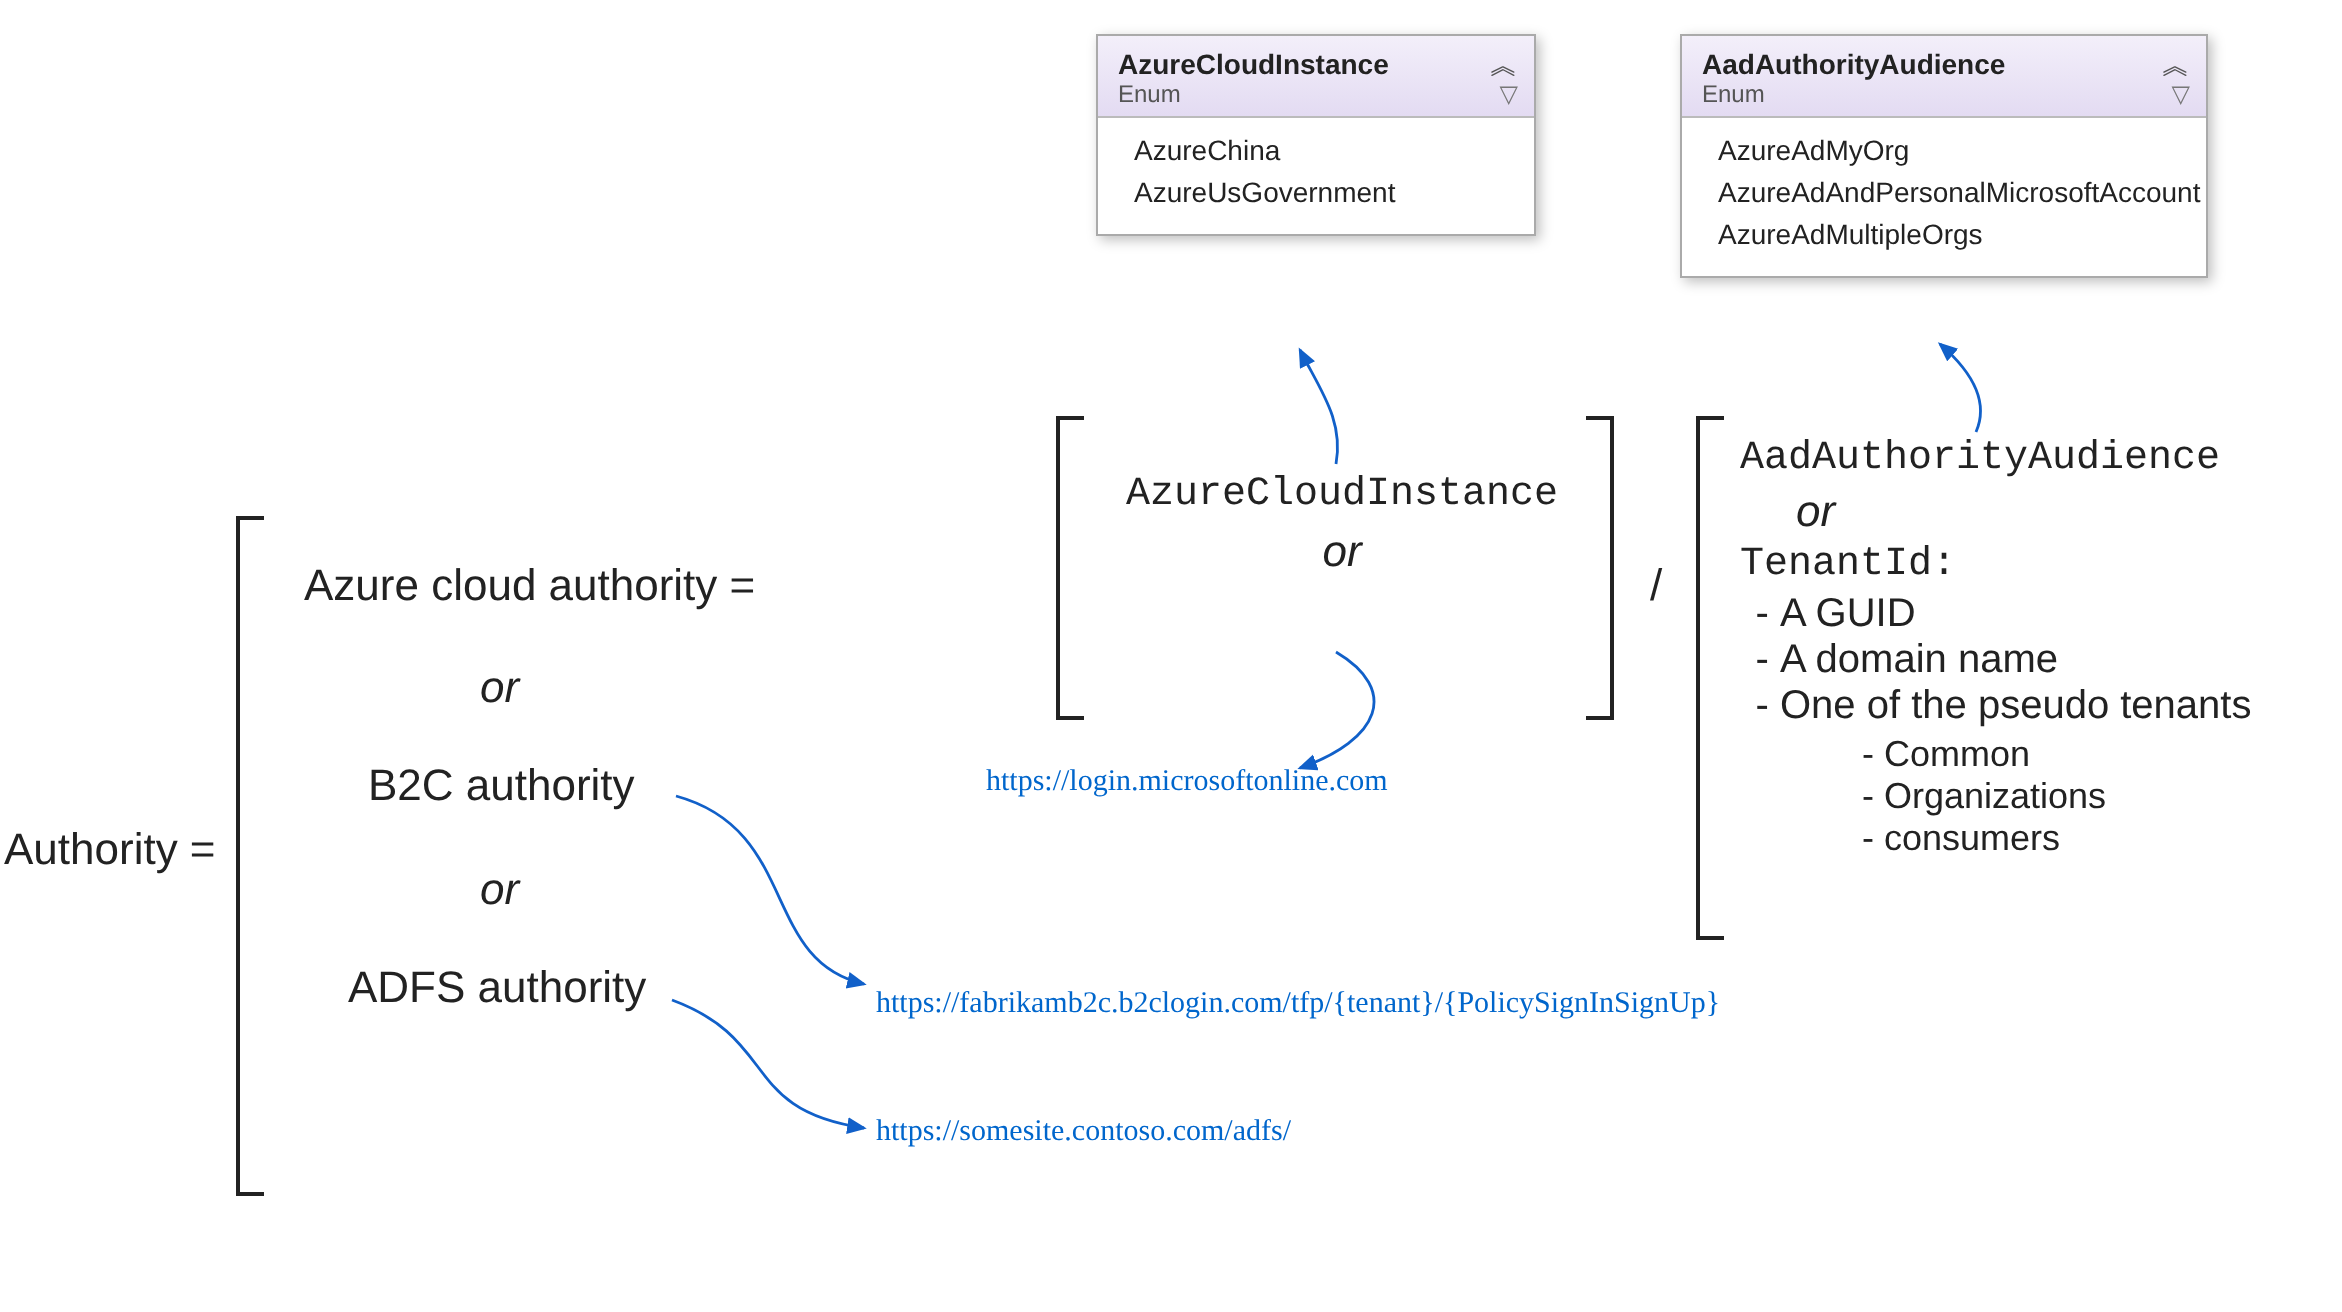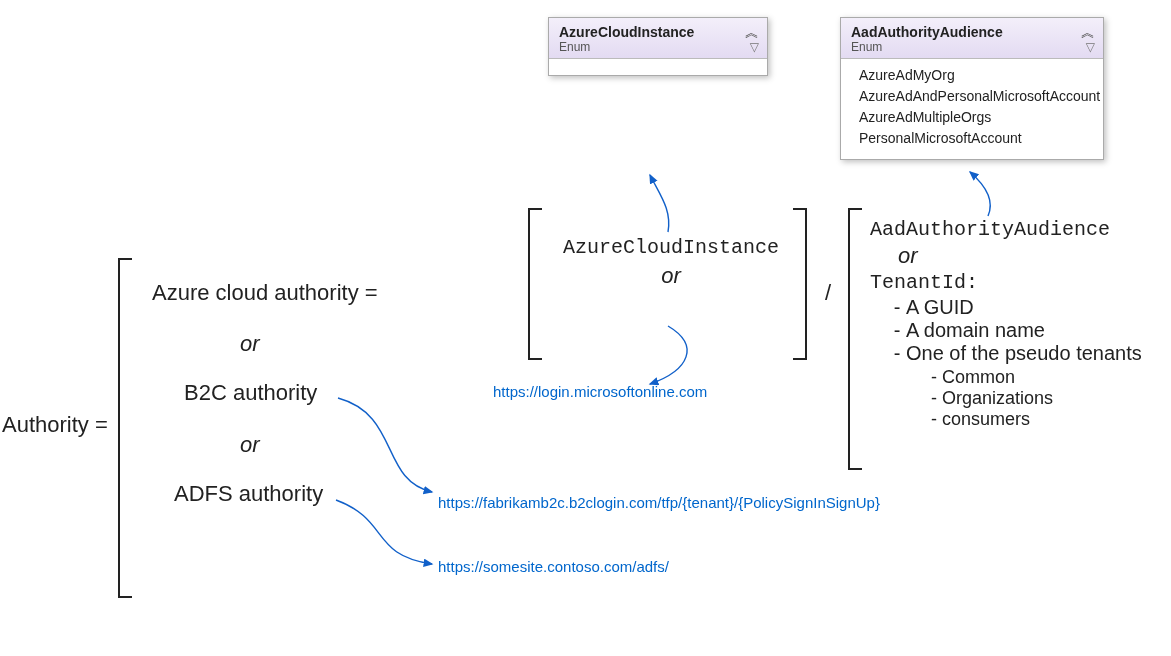--- a/index.html
+++ b/index.html
@@ -1,32 +1,32 @@
 <!DOCTYPE html>
 <html><head>
 <meta charset="utf-8">
 <style>
 html,body{margin:0;padding:0;font-family:"Segoe UI",Arial,sans-serif;font-size:18px;color:#222;background:#fff;width:1171px;height:656px;position:relative}
 .abs{position:absolute}
 .mono{font-family:Consolas,"Courier New",monospace}
 .or{font-style:italic;font-size:22px}
 .big{font-size:22px}
-.link{color:#0066cc;font-family:Liberation Sans, sans-serif;font-size:15px}
+.link{color:#0066cc;font-family:Liberation Serif, serif;font-size:15px}
 .bracket{border:2px solid #222;width:12px;position:absolute}
 .bracket.left{border-right:none}
 .bracket.right{border-left:none}
 .enumbox{width:218px;background:#fff;box-shadow:2px 2px 6px rgba(0,0,0,.25);border:1px solid #aaa;font-size:14px}
 .enumbox.wide{width:262px}
 .enumbox .hdr{background:linear-gradient(#f3effa,#e3dbf2);padding:6px 10px 4px 10px;border-bottom:1px solid #bbb;position:relative}
 .enumbox .hdr .name{font-weight:bold}
 .enumbox .hdr .type{font-size:12px;color:#555}
 .enumbox .hdr .chev{position:absolute;top:6px;right:8px;font-size:14px;color:#555}
 .enumbox .hdr .filter{position:absolute;bottom:4px;right:8px;font-size:12px;color:#777}
 .enumbox .body{padding:6px 12px 10px 18px;line-height:1.5}
-ul{margin:2px 0 2px 36px;padding:0}
+ul{margin:2px 0 2px 20px;padding:0}
 li{margin:0;padding:0;font-size:20px}
 ul.mono li{font-family:Liberation Sans, sans-serif;font-size:18px}
 ul.dash{list-style:"- "}
 svg{position:absolute;top:0;left:0;pointer-events:none}
 </style>
 </head>
 <body>
 
 <div class="abs big" style="left:2px;top:412px">Authority =</div>
 
@@ -66,35 +66,36 @@
 </div>
 
 <div class="abs enumbox" style="left:548px;top:17px">
   <div class="hdr">
     <div class="name">AzureCloudInstance</div>
     <div class="type">Enum</div>
     <div class="chev">︽</div>
     <div class="filter">▽</div>
   </div>
   <div class="body">
+    <div>AzureChina</div>
+    <div>AzureUsGovernment</div>
   </div>
 </div>
 
 <div class="abs enumbox wide" style="left:840px;top:17px">
   <div class="hdr">
     <div class="name">AadAuthorityAudience</div>
     <div class="type">Enum</div>
     <div class="chev">︽</div>
     <div class="filter">▽</div>
   </div>
   <div class="body">
     <div>AzureAdMyOrg</div>
     <div>AzureAdAndPersonalMicrosoftAccount</div>
     <div>AzureAdMultipleOrgs</div>
-    <div>PersonalMicrosoftAccount</div>
   </div>
 </div>
 
 <div class="abs link" style="left:493px;top:383px">https://login.microsoftonline.com</div>
 <div class="abs link" style="left:438px;top:494px">https://fabrikamb2c.b2clogin.com/tfp/{tenant}/{PolicySignInSignUp}</div>
 <div class="abs link" style="left:438px;top:558px">https://somesite.contoso.com/adfs/</div>
 
 <svg width="1171" height="656">
   <defs>
     <marker id="ah" markerWidth="8" markerHeight="8" refX="6" refY="3" orient="auto">

